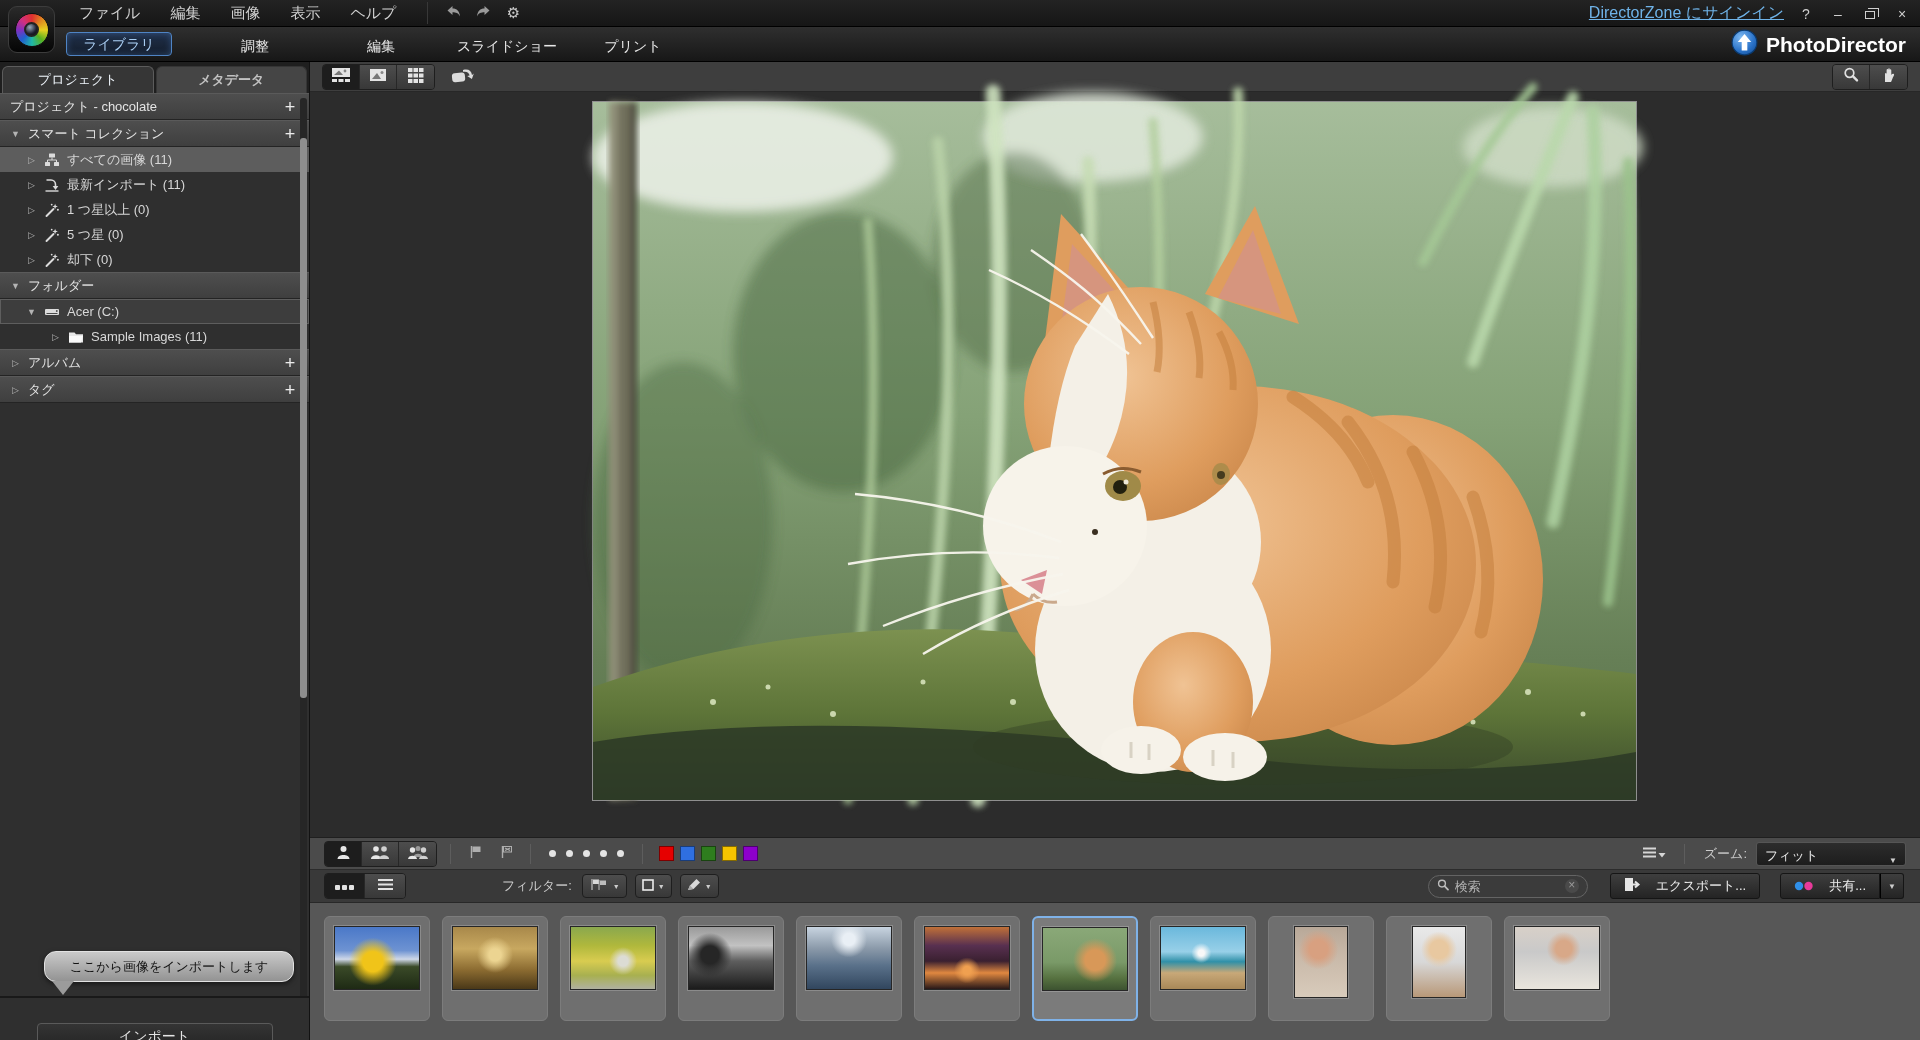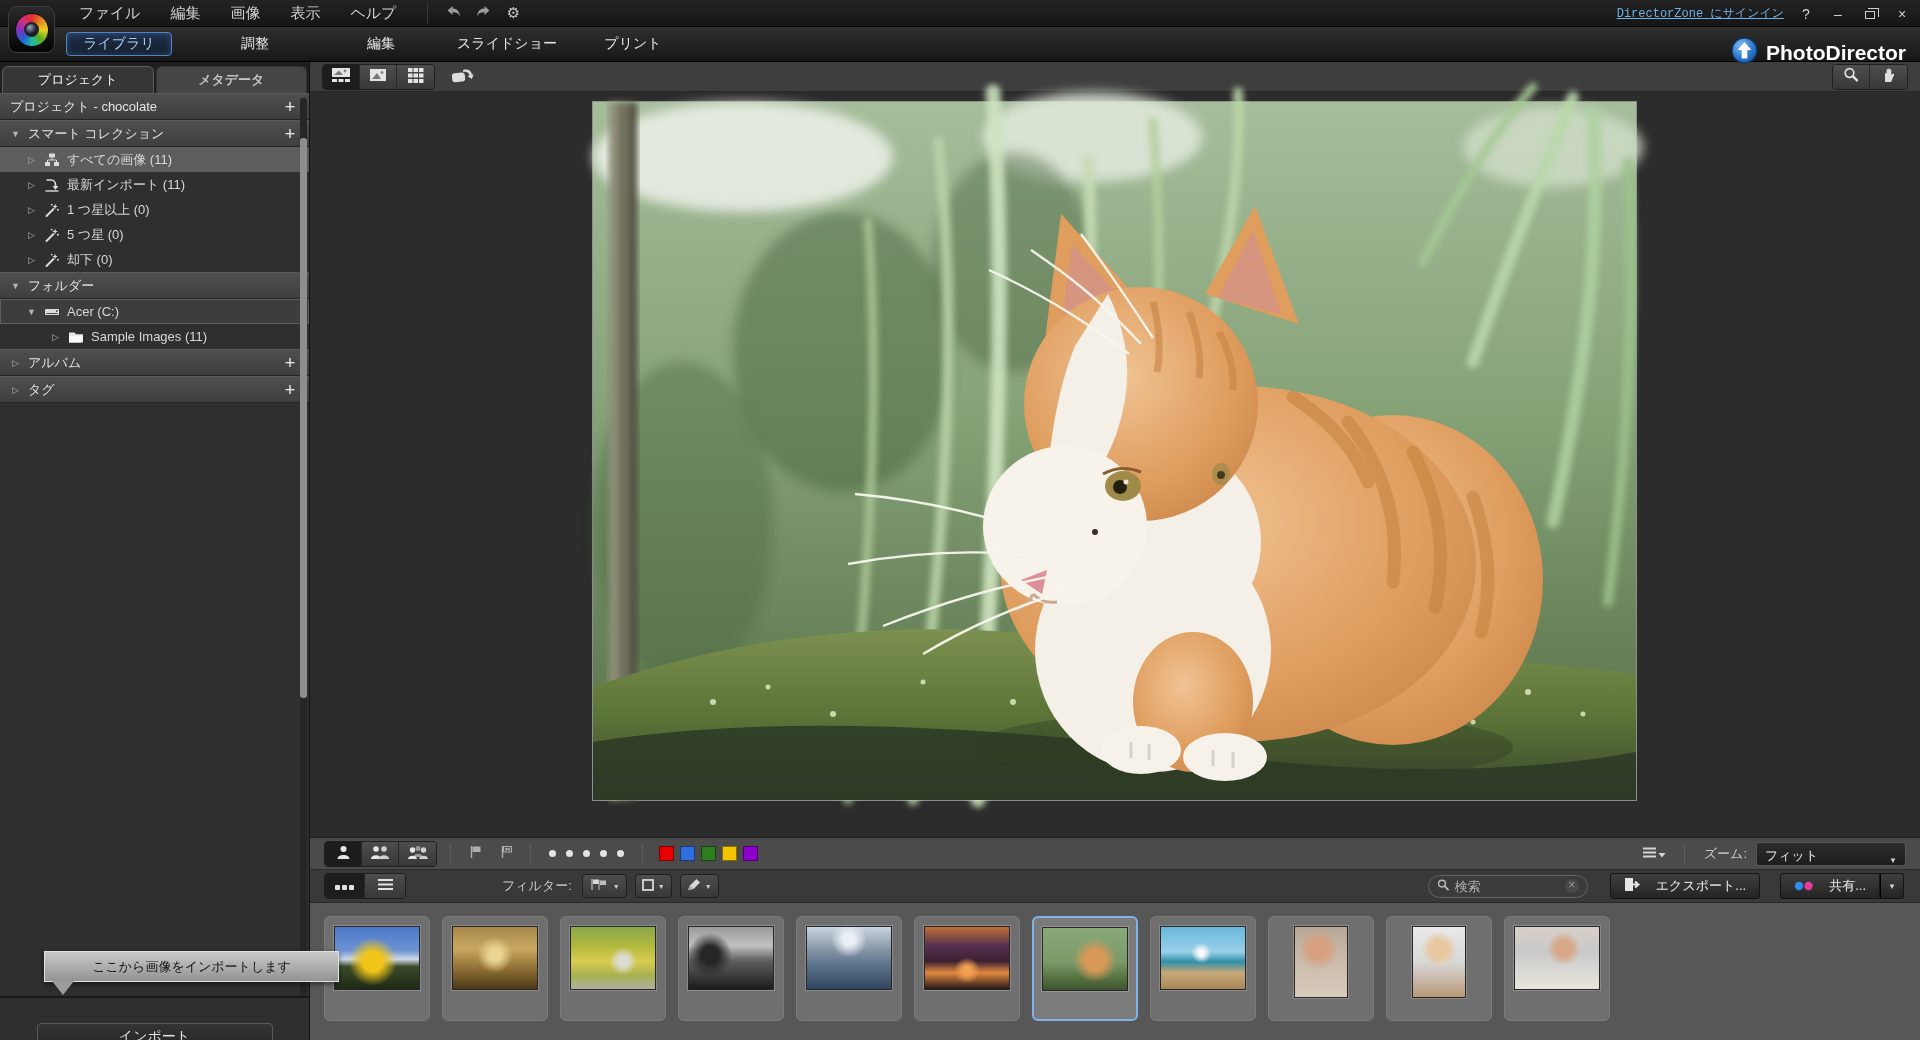--- a/index.html
+++ b/index.html
@@ -7,39 +7,39 @@
               font-family:"Liberation Sans","DejaVu Sans",sans-serif; }
   .window { width:1920px; height:1040px; display:flex; flex-direction:column; background:#222; }
 
   
   .menubar { height:27px; background:linear-gradient(#232323,#161616); display:flex; align-items:center;
              padding-left:64px; position:relative; flex:none; border-bottom:1px solid #000; }
   .menu-item { padding:0 15px; font-size:15px; color:#d2d2d2; line-height:26px; cursor:default; }
   .menu-tools { display:flex; align-items:center; margin-left:16px; border-left:1px solid #383838; padding-left:12px; gap:4px; }
   .tool-btn { background:none; border:none; width:26px; height:22px; display:flex; align-items:center; justify-content:center; }
   .win-right { position:absolute; right:8px; top:0; height:27px; display:flex; align-items:center; gap:12px; }
-  .signin { color:#6fb3e8; font-size:12px; text-decoration:underline; cursor:pointer;font-family:Liberation Mono, monospace; }
+  .signin { color:#6fb3e8; font-size:16px; text-decoration:underline; cursor:pointer; }
   .win-btn { background:none; border:none; color:#cfcfcf; font-size:14px; width:20px; height:20px; line-height:18px; text-align:center; }
   .restore-glyph { display:inline-block; width:10px; height:8px; border:1px solid #cfcfcf; position:relative; }
   .restore-glyph:before { content:""; position:absolute; left:2px; top:-4px; width:10px; height:8px; border:1px solid #cfcfcf; border-bottom:none; border-left:none; }
 
   
   .tabbar { height:35px; background:linear-gradient(#2f2f2f,#171717); border-bottom:1px solid #000;
             display:flex; align-items:center; padding-left:66px; position:relative; flex:none; }
   .mode-tab { min-width:126px; text-align:center; color:#e8e8e8; font-size:14px; cursor:default; }
   .mode-tab.active { min-width:0; width:106px; height:24px; line-height:22px; margin-right:20px;
             border:1px solid #4f84c4; border-radius:4px; color:#a8cdf2;
             background:linear-gradient(#20304a,#141d2b); box-shadow:inset 0 0 7px rgba(90,150,230,.35); }
   .applogo { position:absolute; left:8px; top:-21px; width:47px; height:47px; border-radius:9px;
              background:linear-gradient(#2a2a2a,#050505); border:1px solid #3c3c3c; display:flex; align-items:center; justify-content:center; z-index:5; }
   .lens { width:34px; height:34px; border-radius:50%;
           background:conic-gradient(#e03030,#e08a20,#e8d020,#58b020,#20b8a8,#2060d0,#8030c0,#d03080,#e03030);
           display:flex; align-items:center; justify-content:center; border:1px solid #111; }
   .lens-core { width:15px; height:15px; border-radius:50%; background:radial-gradient(circle at 35% 30%,#9ab,#223 60%,#000); border:2px solid #222; }
-  .brand { position:absolute; right:14px; top:8px; height:35px; display:flex; align-items:center; gap:8px; }
+  .brand { position:absolute; right:14px; top:0; height:35px; display:flex; align-items:center; gap:8px; }
   .brand-name { font-size:21px; font-weight:bold; color:#fff; }
 
   
   .content { display:flex; flex:1; min-height:0; }
 
   
   .sidebar { width:310px; flex:none; background:#2f2f2f; position:relative; border-right:1px solid #121212; }
   .side-tabs { display:flex; height:31px; background:#1f1f1f; padding:4px 2px 0 2px; gap:2px; }
   .side-tab { flex:1; text-align:center; line-height:25px; font-size:13px; border-radius:6px 6px 0 0; cursor:default; }
   .side-tab.active { background:#363636; color:#eef4fa; border:1px solid #5c5c5c; border-bottom:none; }
@@ -49,22 +49,22 @@
   .side-header .plus { margin-left:auto; font-size:18px; line-height:18px; color:#ececec; width:18px; text-align:center; }
   .expander { color:#b4b4b4; font-size:9px; width:11px; flex:none; text-align:center; }
   .tree-row { height:25px; display:flex; align-items:center; gap:7px; padding-left:26px; color:#d8d8d8; font-size:13px; cursor:default; }
   .tree-row.selected { background:#5d5d5d; }
   .tree-row.outlined { background:#3d3d3d; box-shadow:inset 0 0 0 1px #5e5e5e; }
   .tree-row.level2 { padding-left:50px; }
   .tree-icon { width:16px; height:14px; display:inline-flex; flex:none; }
   .tree-icon svg { width:100%; height:100%; }
   .side-scroll { position:absolute; right:2px; top:36px; width:7px; height:900px; background:#262626; border-radius:3px; }
   .side-thumb { position:absolute; left:0; top:40px; width:7px; height:560px; background:#8e8e8e; border-radius:3px; }
-  .hint-bubble { position:absolute; left:44px; bottom:58px; width:295px; height:31px;
-                 background:linear-gradient(#c9c9c9,#939393); border:1px solid #e2e2e2; border-radius:0;
+  .hint-bubble { position:absolute; left:44px; bottom:58px; width:250px; height:31px;
+                 background:linear-gradient(#c9c9c9,#939393); border:1px solid #e2e2e2; border-radius:12px;
                  color:#141414; font-size:13px; display:flex; align-items:center; justify-content:center;
                  box-shadow:0 2px 5px rgba(0,0,0,.5); }
   .hint-tail { position:absolute; left:52px; bottom:45px; width:0; height:0;
                border-left:11px solid transparent; border-right:11px solid transparent; border-top:14px solid #9b9b9b; }
   .import-footer { position:absolute; left:0; right:0; bottom:0; height:44px; border-top:2px solid #191919;
                    display:flex; align-items:center; justify-content:center; background:#2f2f2f; }
   .import-button { width:236px; height:29px; background:linear-gradient(#343434,#222); border:1px solid #5a5a5a;
                    border-radius:4px; color:#e4e4e4; font-size:14px;margin-top:36px; }
 
   
@@ -161,21 +161,21 @@
       <button class="win-btn">×</button>
     </div>
   </div>
 
   <div class="tabbar">
     <div class="applogo">
       <div class="lens">
           <div class="lens-core"></div>
         </div>
     </div>
-    <div style="display:flex;align-items:center;font-family:Liberation Mono, monospace;" id="mode-tabs">
+    <div style="display:flex;align-items:flex-end;" id="mode-tabs">
         <div class="mode-tab active">ライブラリ</div>
         <div class="mode-tab">調整</div>
         <div class="mode-tab">編集</div>
         <div class="mode-tab">スライドショー</div>
         <div class="mode-tab">プリント</div>
       </div>
     <div class="brand">
       <span>
         <svg width="27" height="27" viewBox="0 0 24 24">
           <defs>

